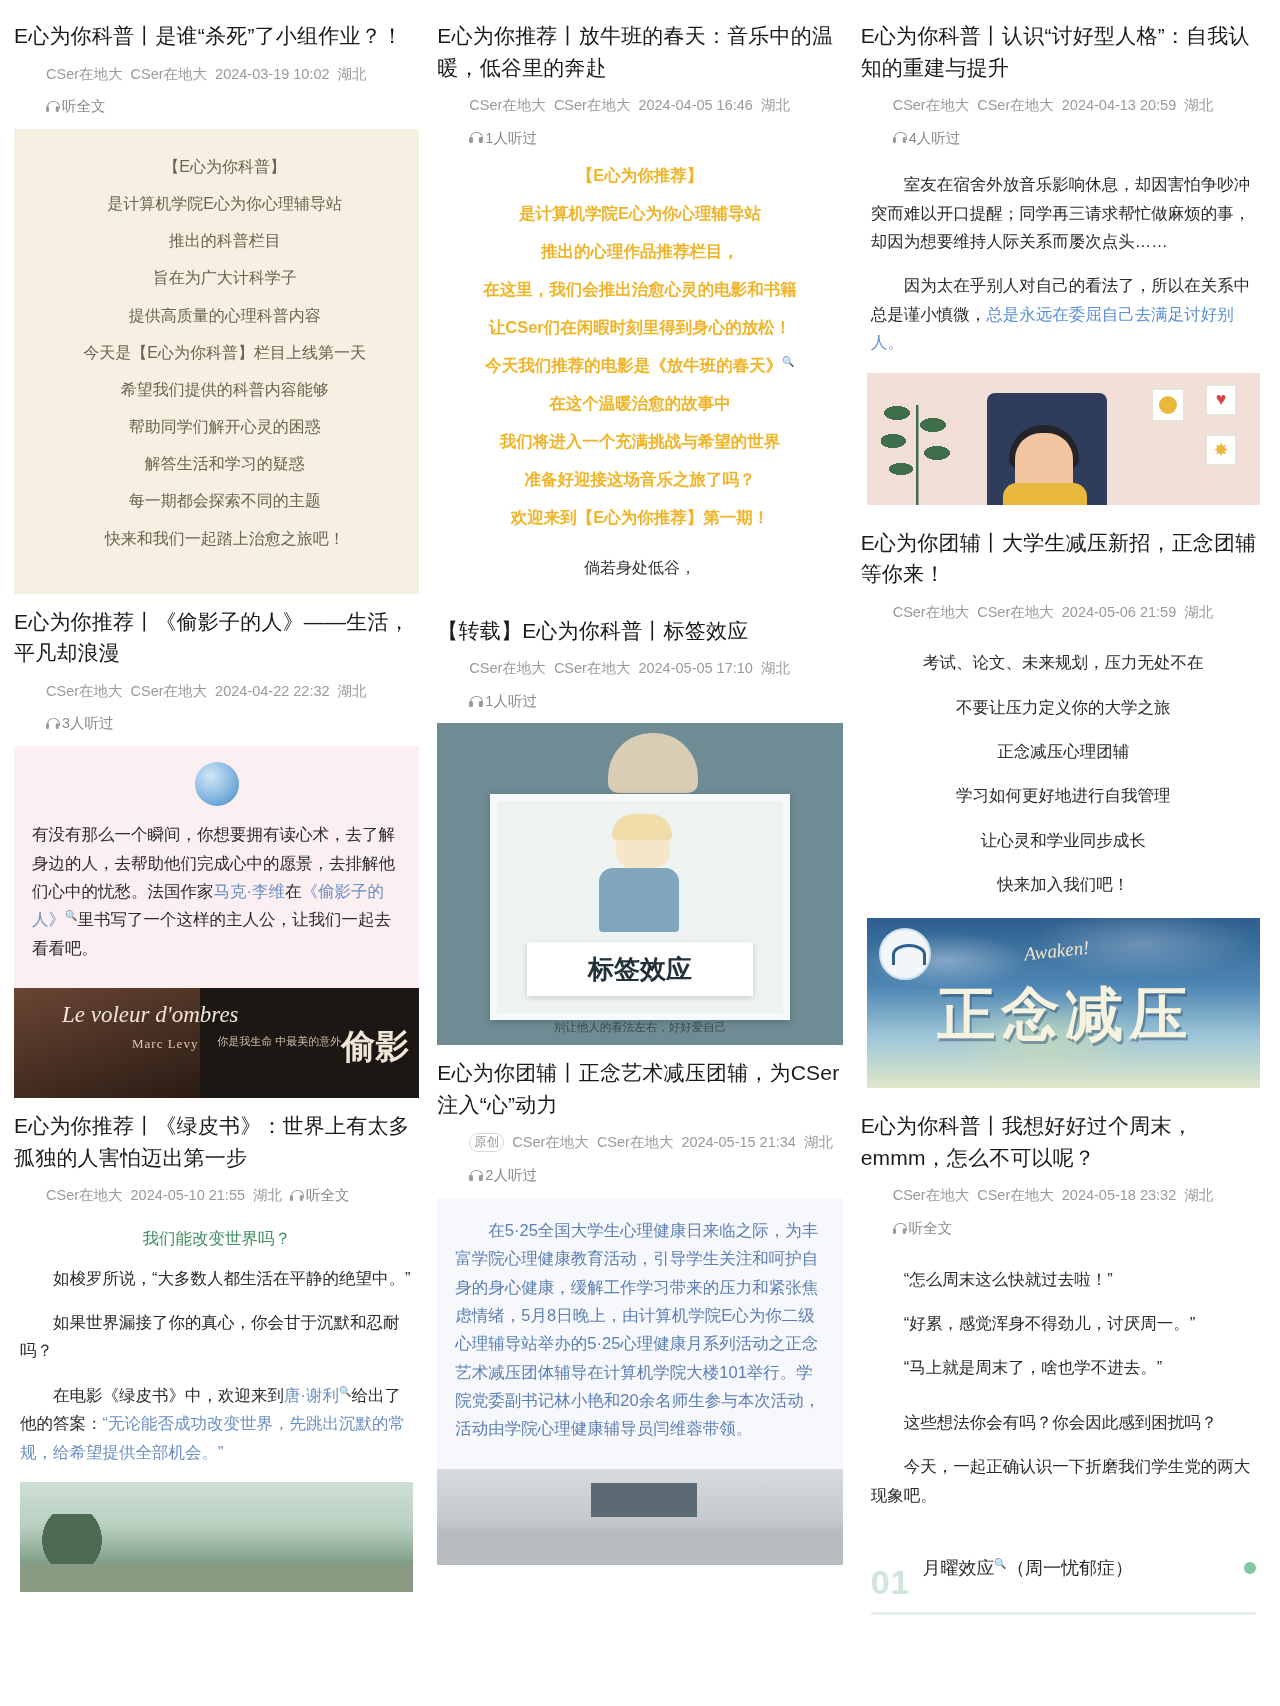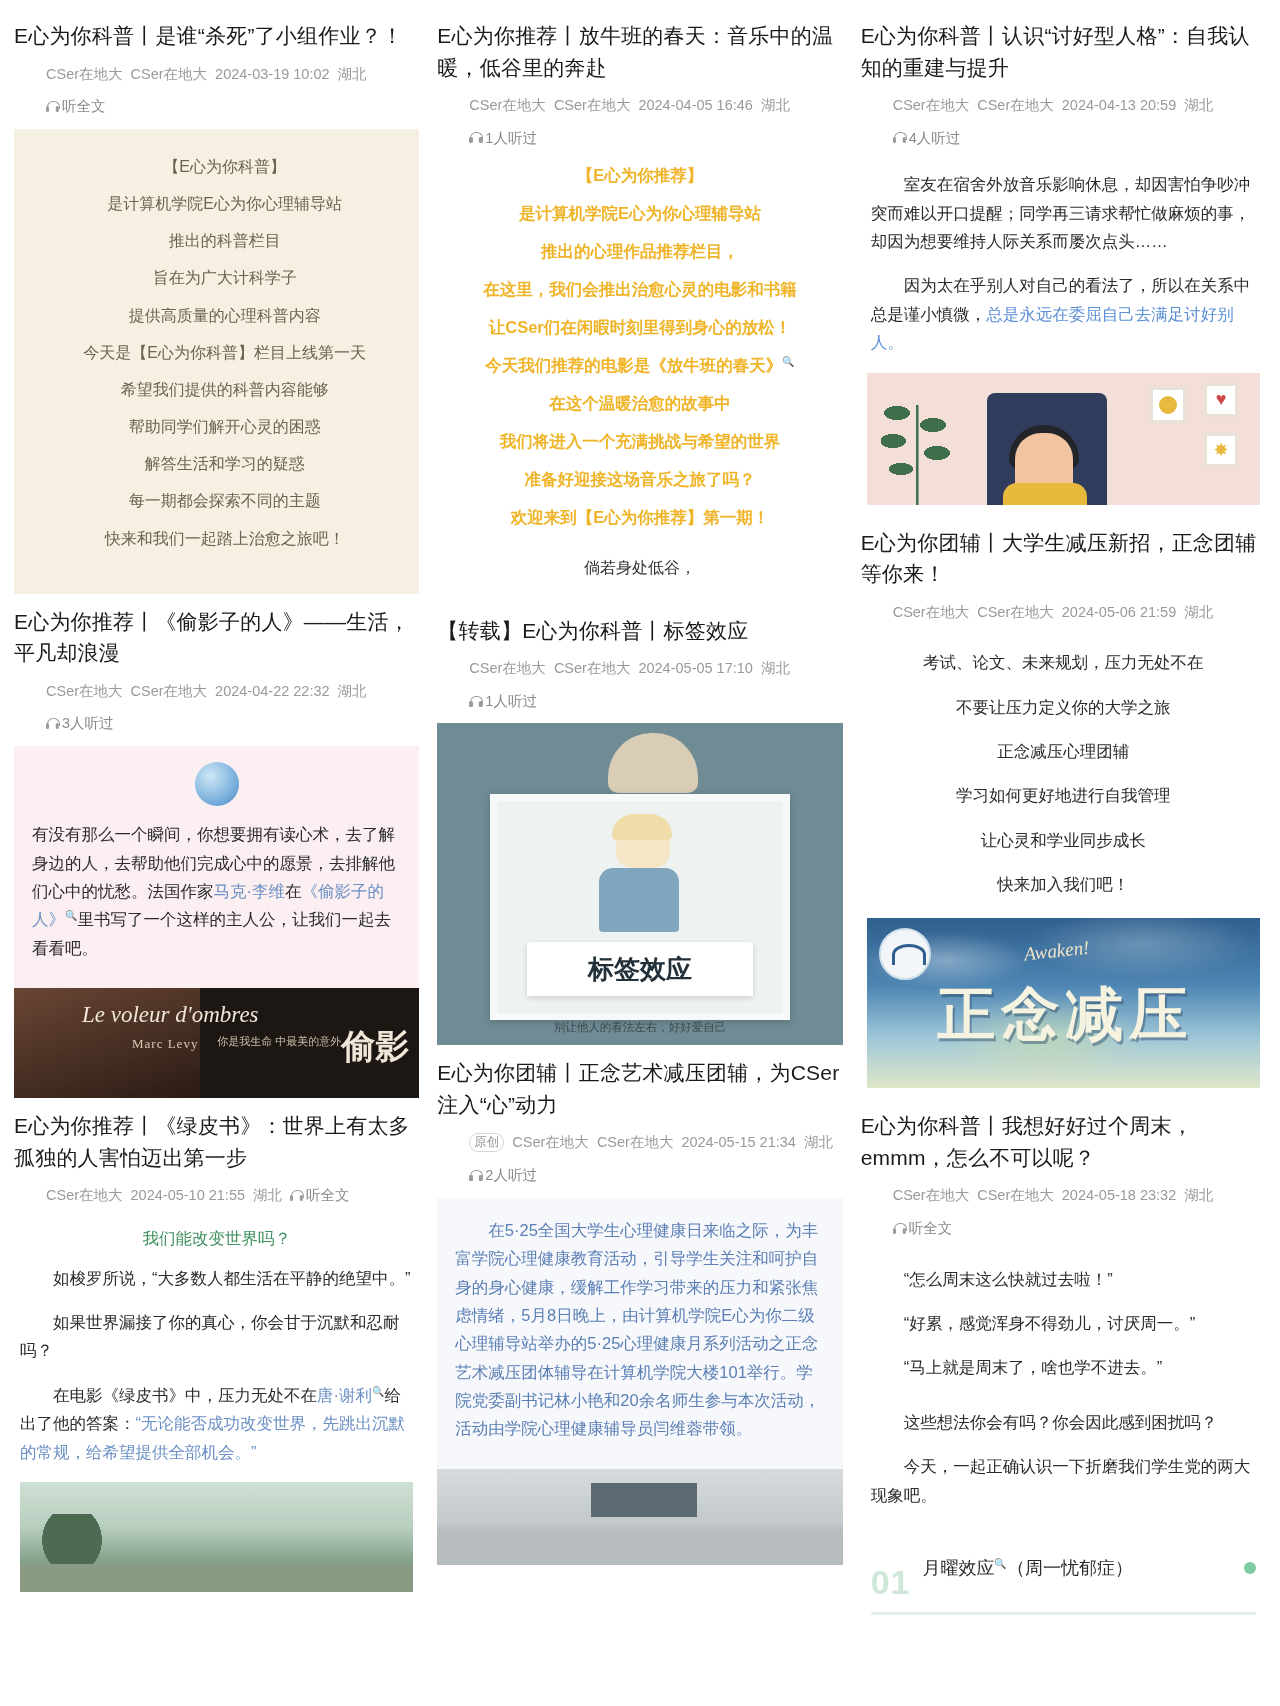--- a/index.html
+++ b/index.html
@@ -203,21 +203,21 @@
   .bookcover {
     width: 100%; height: 110px;
     background: #1d1714;
     position: relative; overflow: hidden;
   }
   .bookcover .hairtop {
     position:absolute; left:0; top:0; width: 46%; height: 100%;
     background: linear-gradient(160deg,#6a4634,#2a1b14);
   }
   .bookcover .title-fr {
-    position: absolute; left: 68px; top: 14px;
+    position: absolute; left: 48px; top: 14px;
     color: #efe6d8; font-family: "Liberation Serif", serif;
     font-style: italic; font-size: 23px;
   }
   .bookcover .author-fr {
     position: absolute; left: 118px; top: 48px;
     color: #d7c9b4; font-family: "Liberation Serif", serif;
     font-size: 13px; letter-spacing: 1px;
   }
   .bookcover .cn {
     position: absolute; right: 10px; top: 36px;
@@ -444,21 +444,21 @@
             <span class="headphone"></span>
             <span>听全文</span>
           </span>
         </div>
         <div class="card card-white">
           <div style="text-align:center;color:#3f8f5f;font-size:16.5px;margin:6px 0 14px 0;">我们能改变世界吗？</div>
           <div class="prose">
             <p>如梭罗所说，“大多数人都生活在平静的绝望中。”</p>
             <p>如果世界漏接了你的真心，你会甘于沉默和忍耐吗？</p>
             <p>
-              <span>在电影《绿皮书》中，压力无处不在</span><span class="hl-link">唐·谢利</span><span class="sup-q">🔍</span><span>给出了他的答案：</span><span class="hl-link">“无论能否成功改变世界，先跳出沉默的常规，给希望提供全部机会。”</span>
+              <span>在电影《绿皮书》中，欢迎来到</span><span class="hl-link">唐·谢利</span><span class="sup-q">🔍</span><span>给出了他的答案：</span><span class="hl-link">“无论能否成功改变世界，先跳出沉默的常规，给希望提供全部机会。”</span>
             </p>
           </div>
           <div class="greenphoto">
             <div class="tree"></div>
             <div class="road"></div>
           </div>
         </div>
       </div>
 
     </div>

